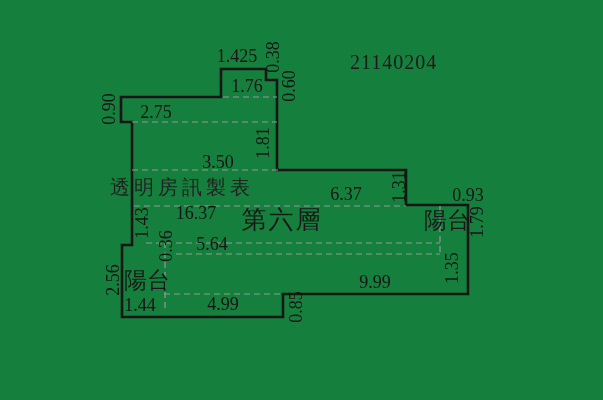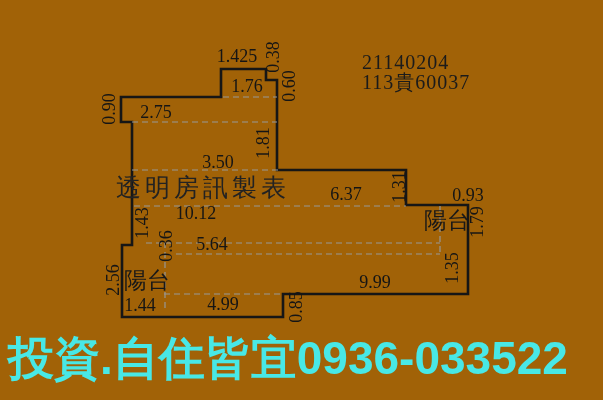--- a/index.html
+++ b/index.html
@@ -1,45 +1,44 @@
 <!DOCTYPE html>
 <html><head>
 <meta charset="utf-8">
 <style>
   html,body{margin:0;padding:0;}
   .page{
     position:relative;
     width:603px;height:400px;
-    background:#a16207;
+    background:#15803d;
     overflow:hidden;
     font-family:"Liberation Serif",serif;
   }
   .plan-svg{position:absolute;left:0;top:0;}
   .dim{
     position:absolute;
     transform:translate(-50%,-50%);
     font-family:"Liberation Serif",serif;
     font-size:18px;
     color:#151515;
     white-space:nowrap;
     line-height:1;
   }
   .dim.v{transform:translate(-50%,-50%) rotate(-90deg);}
   .ref-block{
     position:absolute;left:350px;top:52px;
     font-family:"Liberation Serif",serif;
     font-size:20px;color:#1b1b1b;letter-spacing:1px;line-height:20px;
     white-space:nowrap;
-    margin-left:12px;
   }
   .watermark{
-    position:absolute;left:116px;top:187px;
+    position:absolute;left:110px;top:187px;
     transform:translateY(-50%);
     font-family:Liberation Mono, monospace;
-    font-size:25px;color:#222;letter-spacing:4px;white-space:nowrap;
+    font-size:20px;color:#222;letter-spacing:4px;white-space:nowrap;
   }
   .floor-label{
     position:absolute;left:282px;top:219px;
     transform:translate(-50%,-50%);
     font-family:"Liberation Serif",serif;
     font-size:25px;color:#181818;letter-spacing:2px;white-space:nowrap;
   }
   .balcony-label{
     position:absolute;
     transform:translate(-50%,-50%);
@@ -76,43 +75,42 @@
       <line x1="440" y1="206" x2="440" y2="256"></line>
     </g>
   </svg>
 
   <span class="dim" style="left:237px;top:56px">1.425</span>
   <span class="dim" style="left:247px;top:86px">1.76</span>
   <span class="dim" style="left:156px;top:112px">2.75</span>
   <span class="dim" style="left:218px;top:162px">3.50</span>
   <span class="dim" style="left:346px;top:194px">6.37</span>
   <span class="dim" style="left:468px;top:195px">0.93</span>
-  <span class="dim" style="left:196px;top:213px">10.12</span>
+  <span class="dim" style="left:196px;top:213px">16.37</span>
   <span class="dim" style="left:212px;top:244px">5.64</span>
   <span class="dim" style="left:140px;top:305px">1.44</span>
   <span class="dim" style="left:223px;top:304px">4.99</span>
   <span class="dim" style="left:375px;top:282px">9.99</span>
 
   <span class="dim v" style="left:273px;top:57px">0.38</span>
   <span class="dim v" style="left:289px;top:86px">0.60</span>
   <span class="dim v" style="left:109px;top:109px">0.90</span>
   <span class="dim v" style="left:263px;top:143px">1.81</span>
   <span class="dim v" style="left:399px;top:187px">1.31</span>
   <span class="dim v" style="left:477px;top:222px">1.79</span>
   <span class="dim v" style="left:142px;top:223px">1.43</span>
   <span class="dim v" style="left:166px;top:246px">0.36</span>
   <span class="dim v" style="left:113px;top:280px">2.56</span>
   <span class="dim v" style="left:296px;top:307px">0.85</span>
   <span class="dim v" style="left:452px;top:268px">1.35</span>
 
   <div class="ref-block">
     <div>21140204</div>
-    <div>113貴60037</div>
   </div>
 
   <div class="watermark">透明房訊製表</div>
 
+  <div class="floor-label">第六層</div>
   <div class="balcony-label balcony-right">陽台</div>
   <div class="balcony-label balcony-left">陽台</div>
 
-  <div class="banner" style="color: rgb(72, 232, 230);">投資.自住皆宜0936-033522</div>
 
 </div>
 
 </body></html>

